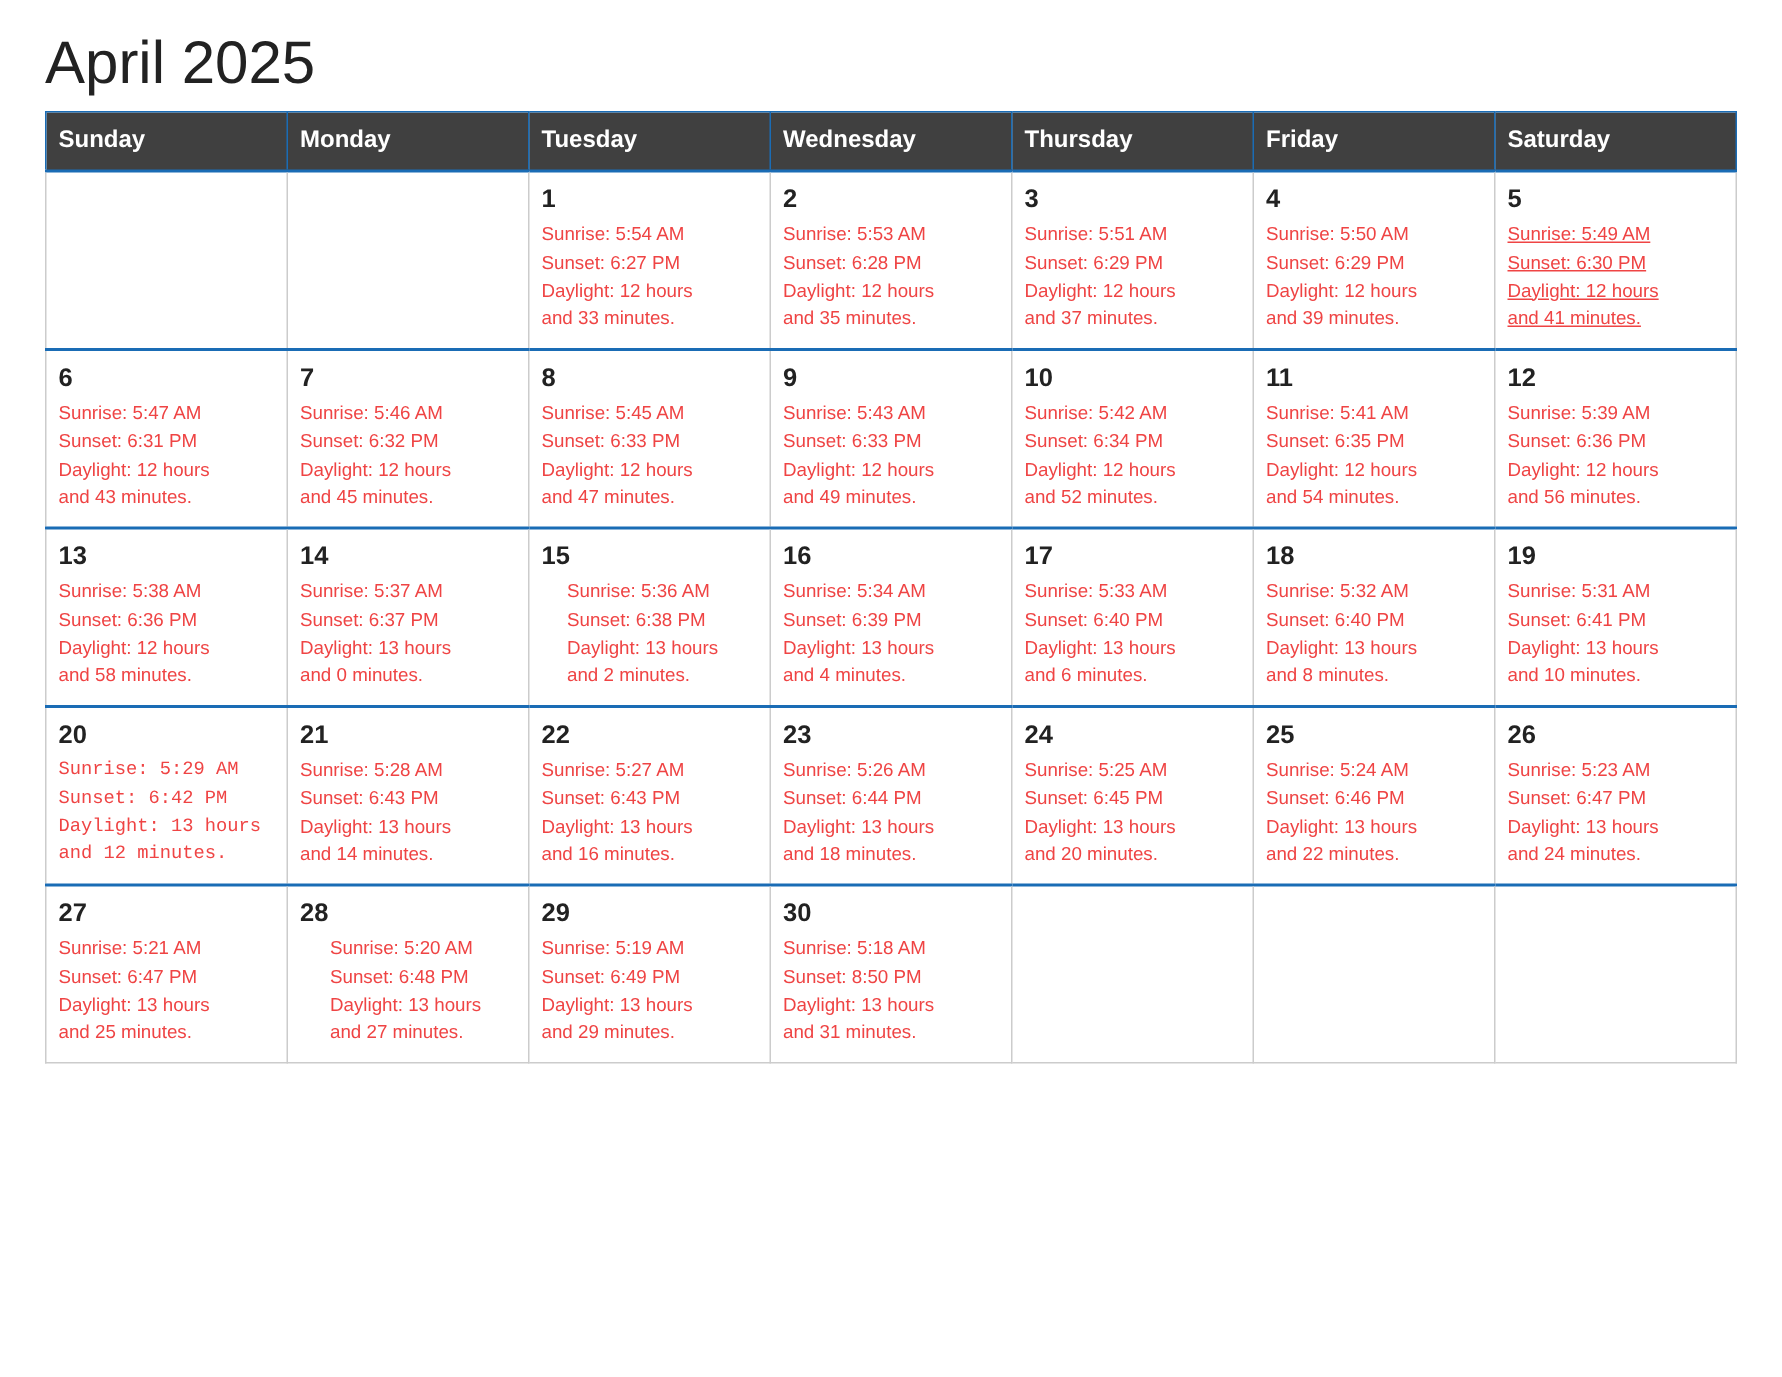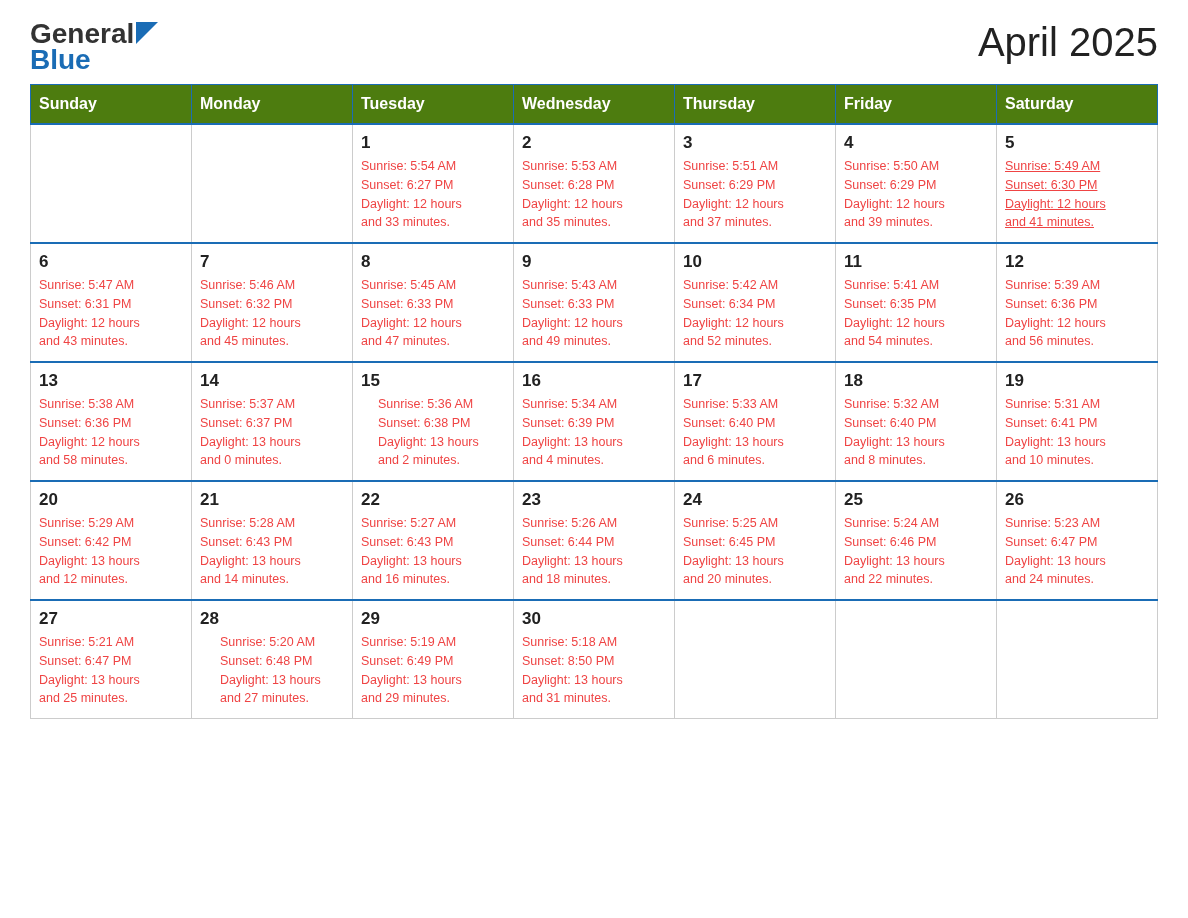--- a/index.html
+++ b/index.html
@@ -45,21 +45,21 @@
       font-size: 22px;
       color: #444;
       margin-top: 4px;
     }
     .calendar-table {
       width: 100%;
       border-collapse: collapse;
       margin-top: 10px;
     }
     .calendar-table thead tr th {
-      background-color: #4d7c0f;
+      background-color: #404040;
       color: #fff;
       font-size: 16px;
       font-weight: bold;
       padding: 10px 8px;
       text-align: left;
       border: 1px solid #1a6cb5;
     }
     .calendar-table tbody tr td {
       vertical-align: top;
       padding: 8px 8px 10px 8px;
@@ -96,35 +96,20 @@
     .logo-line2 {
       display: flex;
       align-items: center;
       margin-top: -2px;
     }
   </style>
 </head>
 <body>
 
 <div class="header-top">
-  <div class="logo">
-    <div class="logo-wrapper">
-      <div class="logo-line1">
-        <span class="logo-text-general">General</span>
-        <div style="position:relative; display:inline-block; margin-left:2px;">
-          <svg width="22" height="22" viewBox="0 0 22 22">
-            <polygon points="0,0 22,0 0,22" fill="#1a6cb5"></polygon>
-          </svg>
-        </div>
-      </div>
-      <div class="logo-line2">
-        <span class="logo-text-blue">Blue</span>
-      </div>
-    </div>
-  </div>
   <div class="title-block">
     <div class="month-title">April 2025</div>
   </div>
 </div>
 
 <table class="calendar-table">
   <thead>
     <tr>
     <th>Sunday</th>
         <th>Monday</th>
@@ -273,21 +258,21 @@
           <span class="day-number">19</span>
           <div class="day-info" style="white-space: pre-line;">Sunrise: 5:31 AM
 Sunset: 6:41 PM
 Daylight: 13 hours
 and 10 minutes.</div>
         </td>
       </tr>
       <tr>
         <td>
           <span class="day-number">20</span>
-          <div class="day-info" style="white-space: pre-line;">Sunrise: 5:29 AM
+          <div class="day-info" style="white-space: pre-line; font-family: Liberation Mono, monospace;">Sunrise: 5:29 AM
 Sunset: 6:42 PM
 Daylight: 13 hours
 and 12 minutes.</div>
         </td>
         <td>
           <span class="day-number">21</span>
           <div class="day-info" style="white-space: pre-line;">Sunrise: 5:28 AM
 Sunset: 6:43 PM
 Daylight: 13 hours
 and 14 minutes.</div>

